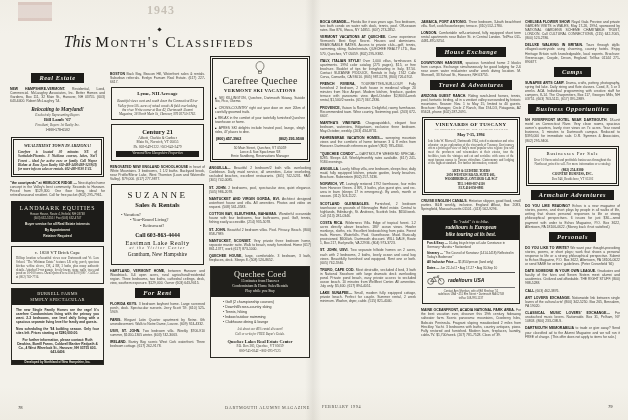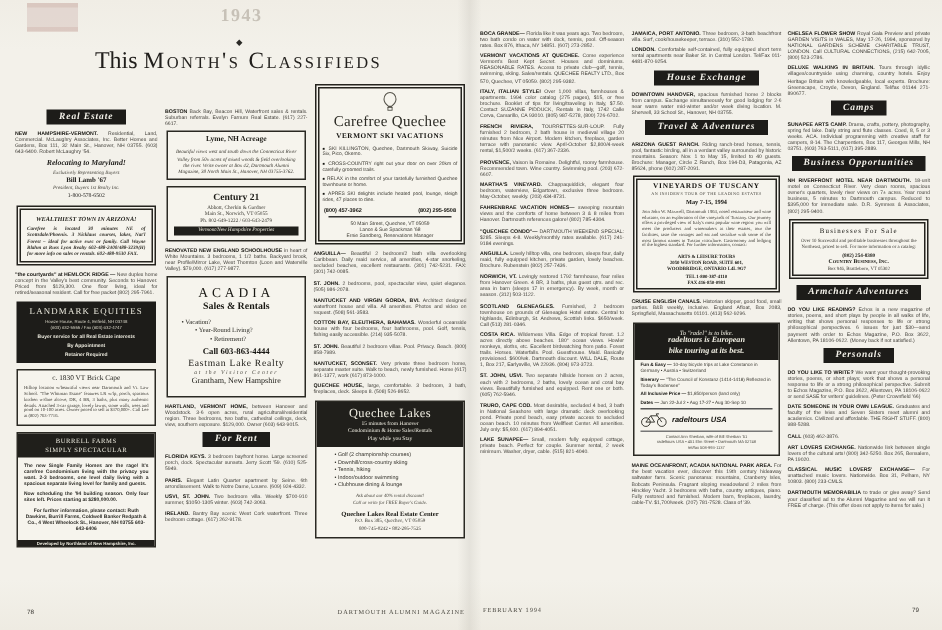--- a/index.html
+++ b/index.html
@@ -11,21 +11,21 @@
   .ghost{position:absolute;left:18px;top:2px;width:34px;height:19px;background:#d9c6c0;opacity:.55;
     box-shadow:inset 0 3px 0 #c9aaa2,inset 0 -3px 0 #c9aaa2;}
   .ghost-year{position:absolute;left:103px;top:3px;font:bold 12px "Liberation Serif",serif;
     color:rgba(120,110,95,.35);letter-spacing:1px;margin-left:44px;}
   
   .masthead{position:absolute;left:8px;top:22px;width:302px;text-align:center;}
   .kicker{font:italic 7px "Liberation Serif",serif;letter-spacing:2.4px;color:#2b2a26;}
   .orn-row{margin-top:2px;line-height:4px;}
   .orn{display:inline-block;width:3px;height:3px;background:#2b2a26;transform:rotate(45deg);}
   .title{margin-top:2px;font-family:"Liberation Serif",serif;color:#211f1c;white-space:nowrap;}
-  .t-this{font-size:16px;text-align:right;}
+  .t-this{font-style:italic;font-size:16px;text-align:right;}
   .t-sc{font-variant:small-caps;font-size:15.5px;letter-spacing:1.6px;}
   
   .col{position:absolute;overflow:hidden;}
   #col1{left:10px;top:72px;width:95px;height:330px;}
   #col2{left:110px;top:72px;width:95px;height:330px;}
   #col3{left:209px;top:56px;width:102px;height:330px;}
   #col4{left:320px;top:20px;width:96px;height:377px;}
   #col5{left:421px;top:20px;width:100px;height:377px;}
   #col6{left:525px;top:20px;width:95px;height:377px;}
   
@@ -197,21 +197,21 @@
     </div>
     <div class="bx cen">
       <div class="c21">Century 21</div>
       <div class="cl">Abbott, Cherkin &amp; Gardner</div>
       <div class="cl">Main St., Norwich, VT 05055</div>
       <div class="cl">Ph. 802-649-1222 / 603-643-2479</div>
       <div class="cband">Vermont/New Hampshire Properties</div>
     </div>
     <p class="ad"><b>RENOVATED NEW ENGLAND SCHOOLHOUSE</b> <span>in heart of White Mountains. 3 bedrooms, 1 1/2 baths. Backyard brook, near Profile/Mirror Lake, West Thornton (Loon and Waterville Valley). $79,000. (617) 277-9877.</span></p>
     <div class="bx eas">
-      <div class="e1">ACADIA</div>
+      <div class="e1">SUZANNE</div>
       <div class="e2">Sales &amp; Rentals</div>
       <div class="eb i1">• Vacation?</div>
       <div class="eb i2">• Year-Round Living?</div>
       <div class="eb i3">• Retirement?</div>
       <div class="ec">Call 603-863-4444</div>
       <div class="er">Eastman Lake Realty</div>
       <div class="et">at the Visitor Center</div>
       <div class="eg">Grantham, New Hampshire</div>
     </div>
     <p class="ad"><b>HARTLAND, VERMONT HOME,</b> <span>between Hanover and Woodstock. 3-6 open acres, rural agricultural/residential region. Three bedrooms, two baths, cathedral ceilings, deck, view, southern exposure. $129,000. Owner (603) 643-9015.</span></p>
@@ -246,21 +246,21 @@
     </div>
     <p class="ad"><b>ANGUILLA—</b> <span>Beautiful 2 bedroom/2 bath villa overlooking Caribbean. Daily maid service, all amenities, 4-star snorkeling, secluded beaches, excellent restaurants. (301) 742-5231. FAX: (301) 742-0085.</span></p>
     <p class="ad"><b>ST. JOHN.</b> <span>2 bedrooms, pool, spectacular view, quiet elegance. (505) 986-2078.</span></p>
     <p class="ad"><b>NANTUCKET AND VIRGIN GORDA, BVI.</b> <span>Architect designed waterfront house and villa. All amenities. Photos and video on request. (508) 561-3583.</span></p>
     <p class="ad"><b>COTTON BAY, ELEUTHERA, BAHAMAS.</b> <span>Wonderful oceanside house with four bedrooms, four bathrooms, pool. Golf, tennis, fishing easily accessible. (214) 935-5078.</span></p>
     <p class="ad"><b>ST. JOHN.</b> <span>Beautiful 2 bedroom villas. Pool. Privacy. Beach. (800) 858-7989.</span></p>
     <p class="ad"><b>NANTUCKET, SCONSET.</b> <span>Very private three bedroom home, separate master suite. Walk to beach, newly furnished. Home (617) 861-1377, work (617) 873-1000.</span></p>
     <p class="ad"><b>QUECHEE HOUSE,</b> <span>large, comfortable. 3 bedroom, 3 bath, fireplaces, deck. Sleeps 8. (508) 526-8652.</span></p>
     <div class="bx ql">
       <div class="qh">
-        <div class="q1">Quechee Lakes</div>
+        <div class="q1">Quechee Coed</div>
         <div class="q2">15 minutes from Hanover</div>
         <div class="q2">Condominium &amp; Home Sales/Rentals</div>
         <div class="q2">Play while you Stay</div>
       </div>
       <div class="qpad">
         <ul>
           <li>Golf (2 championship courses)</li>
           <li>Downhill/cross-country skiing</li>
           <li>Tennis, hiking</li>
           <li>Indoor/outdoor swimming</li>

